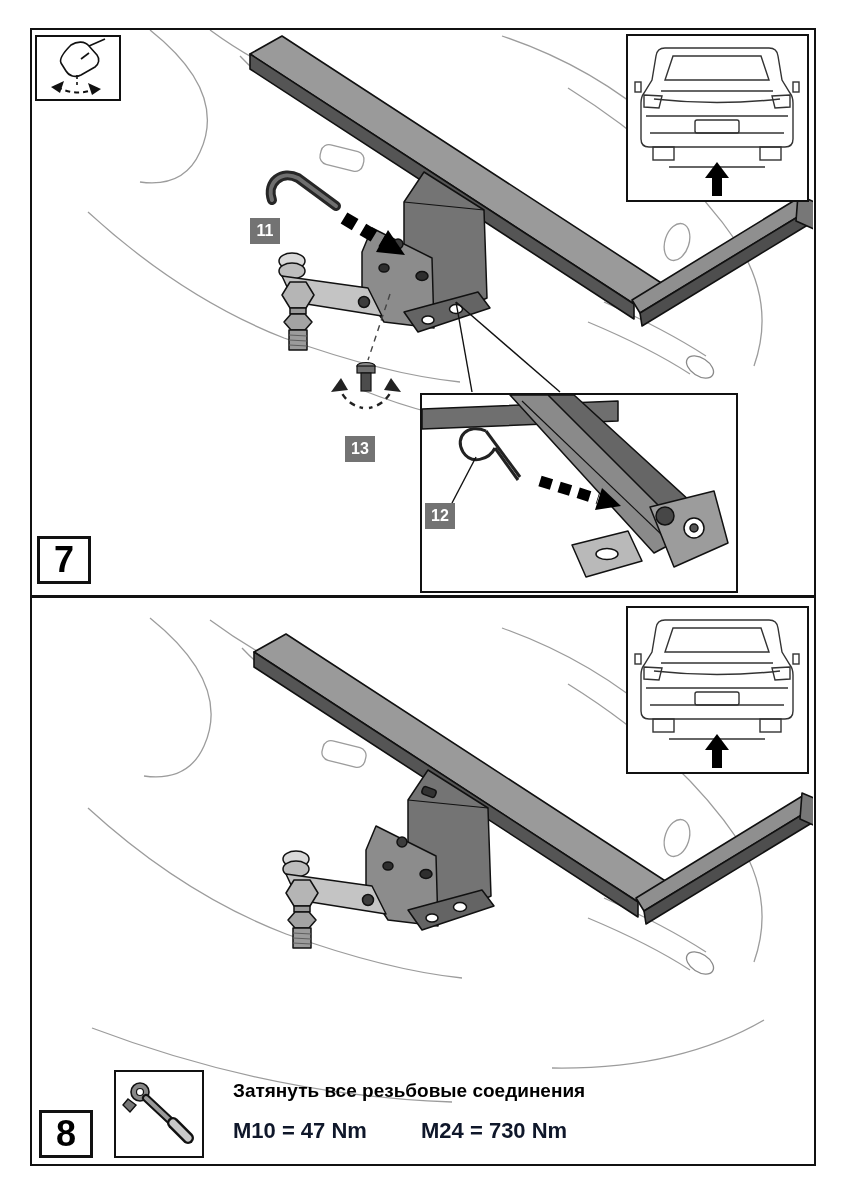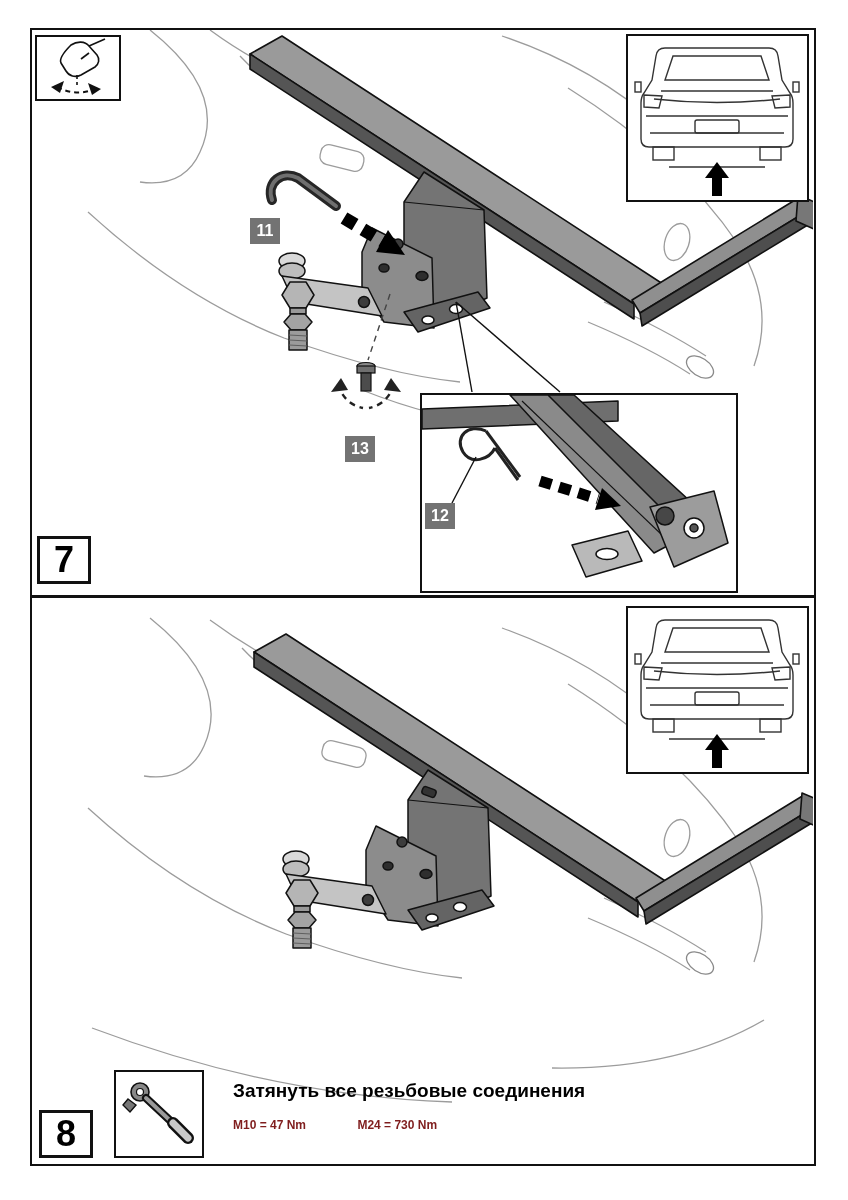--- a/index.html
+++ b/index.html
@@ -30,21 +30,21 @@
   .label-12 { left:3px; top:108px; }
 
   .stepnum { position:absolute; width:54px; height:48px; border:3px solid #111; background:#fff;
              display:flex; align-items:center; justify-content:center;
              font-size:36px; font-weight:bold; color:#000; z-index:5; }
   .step-7 { left:5px; top:506px; }
   .step-8 { left:7px; top:512px; }
 
   .captions { position:absolute; left:201px; top:482px; width:575px; }
   .caption-line1 { font-weight:bold; font-size:19px; color:#000; }
-  .caption-line2 { font-weight:bold; font-size:12px; color:#7f1d1d; margin-top:16px; }
+  .caption-line2 { font-weight:bold; font-size:22px; color:#0f172a; margin-top:16px; }
   .torque-gap { display:inline-block; margin-left:48px; }
 </style>
 </head>
 <body>
 
 <div class="frame">
 
   <div class="panel panel-top">
 
     <svg class="scene" width="781" height="565" viewBox="0 0 781 565">

